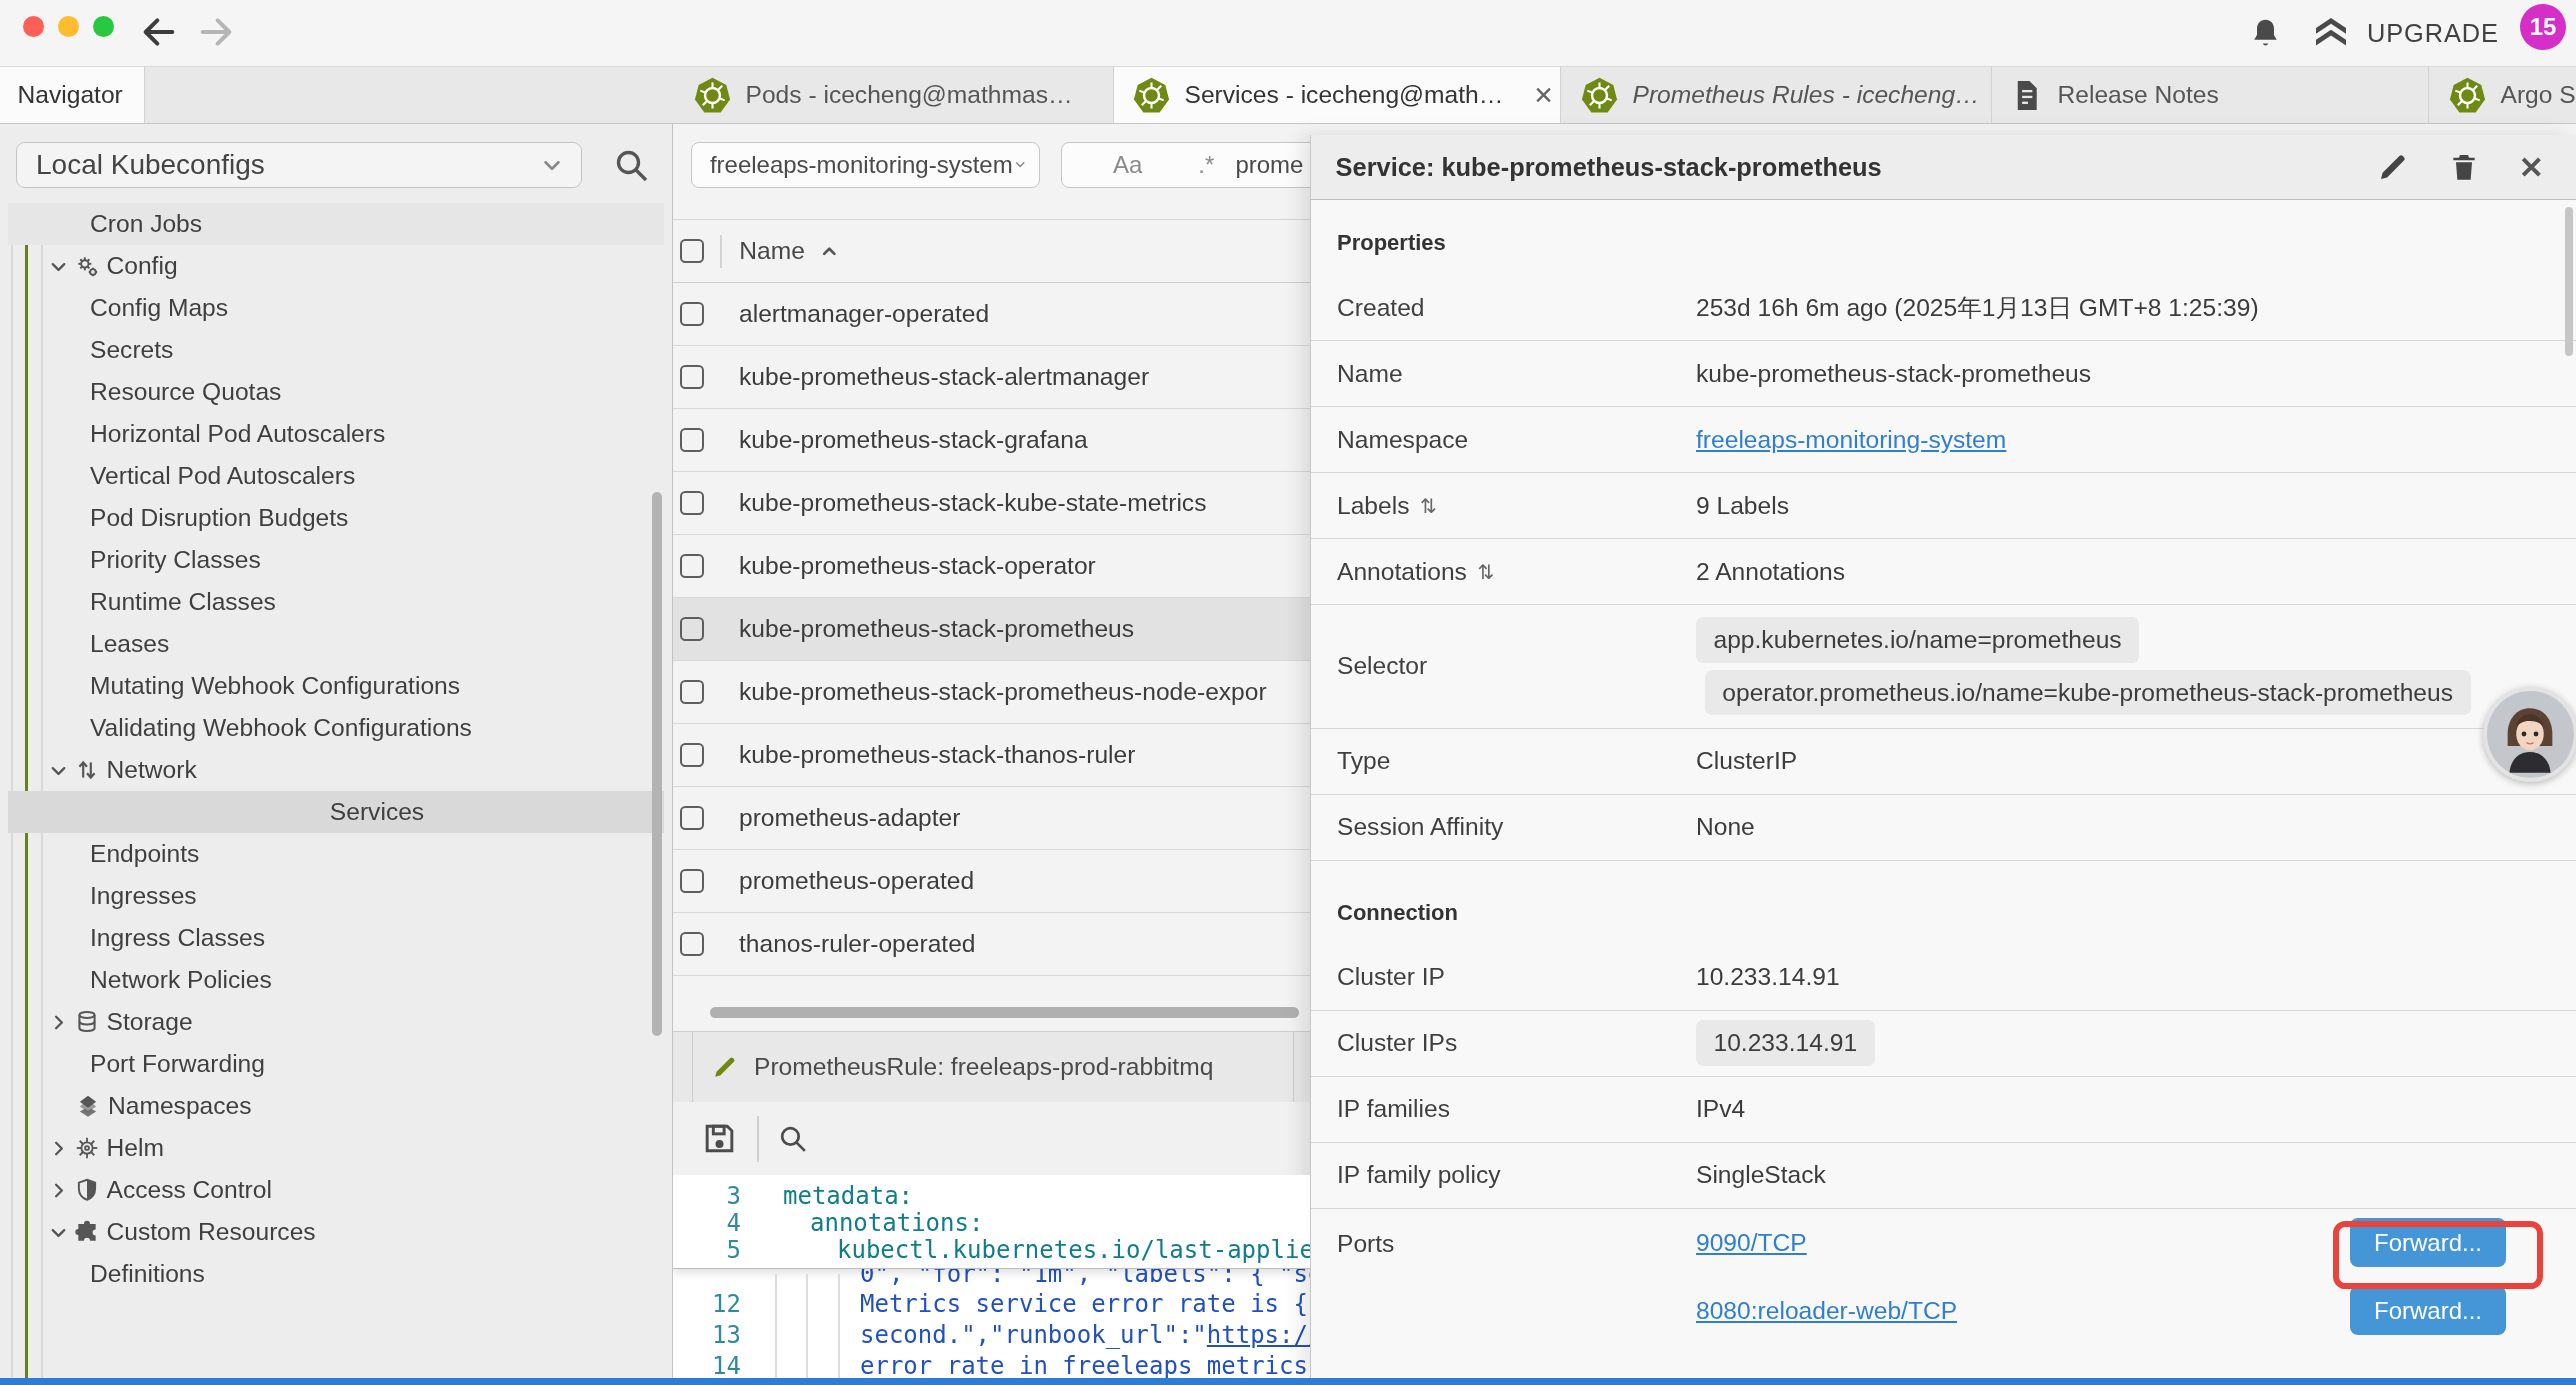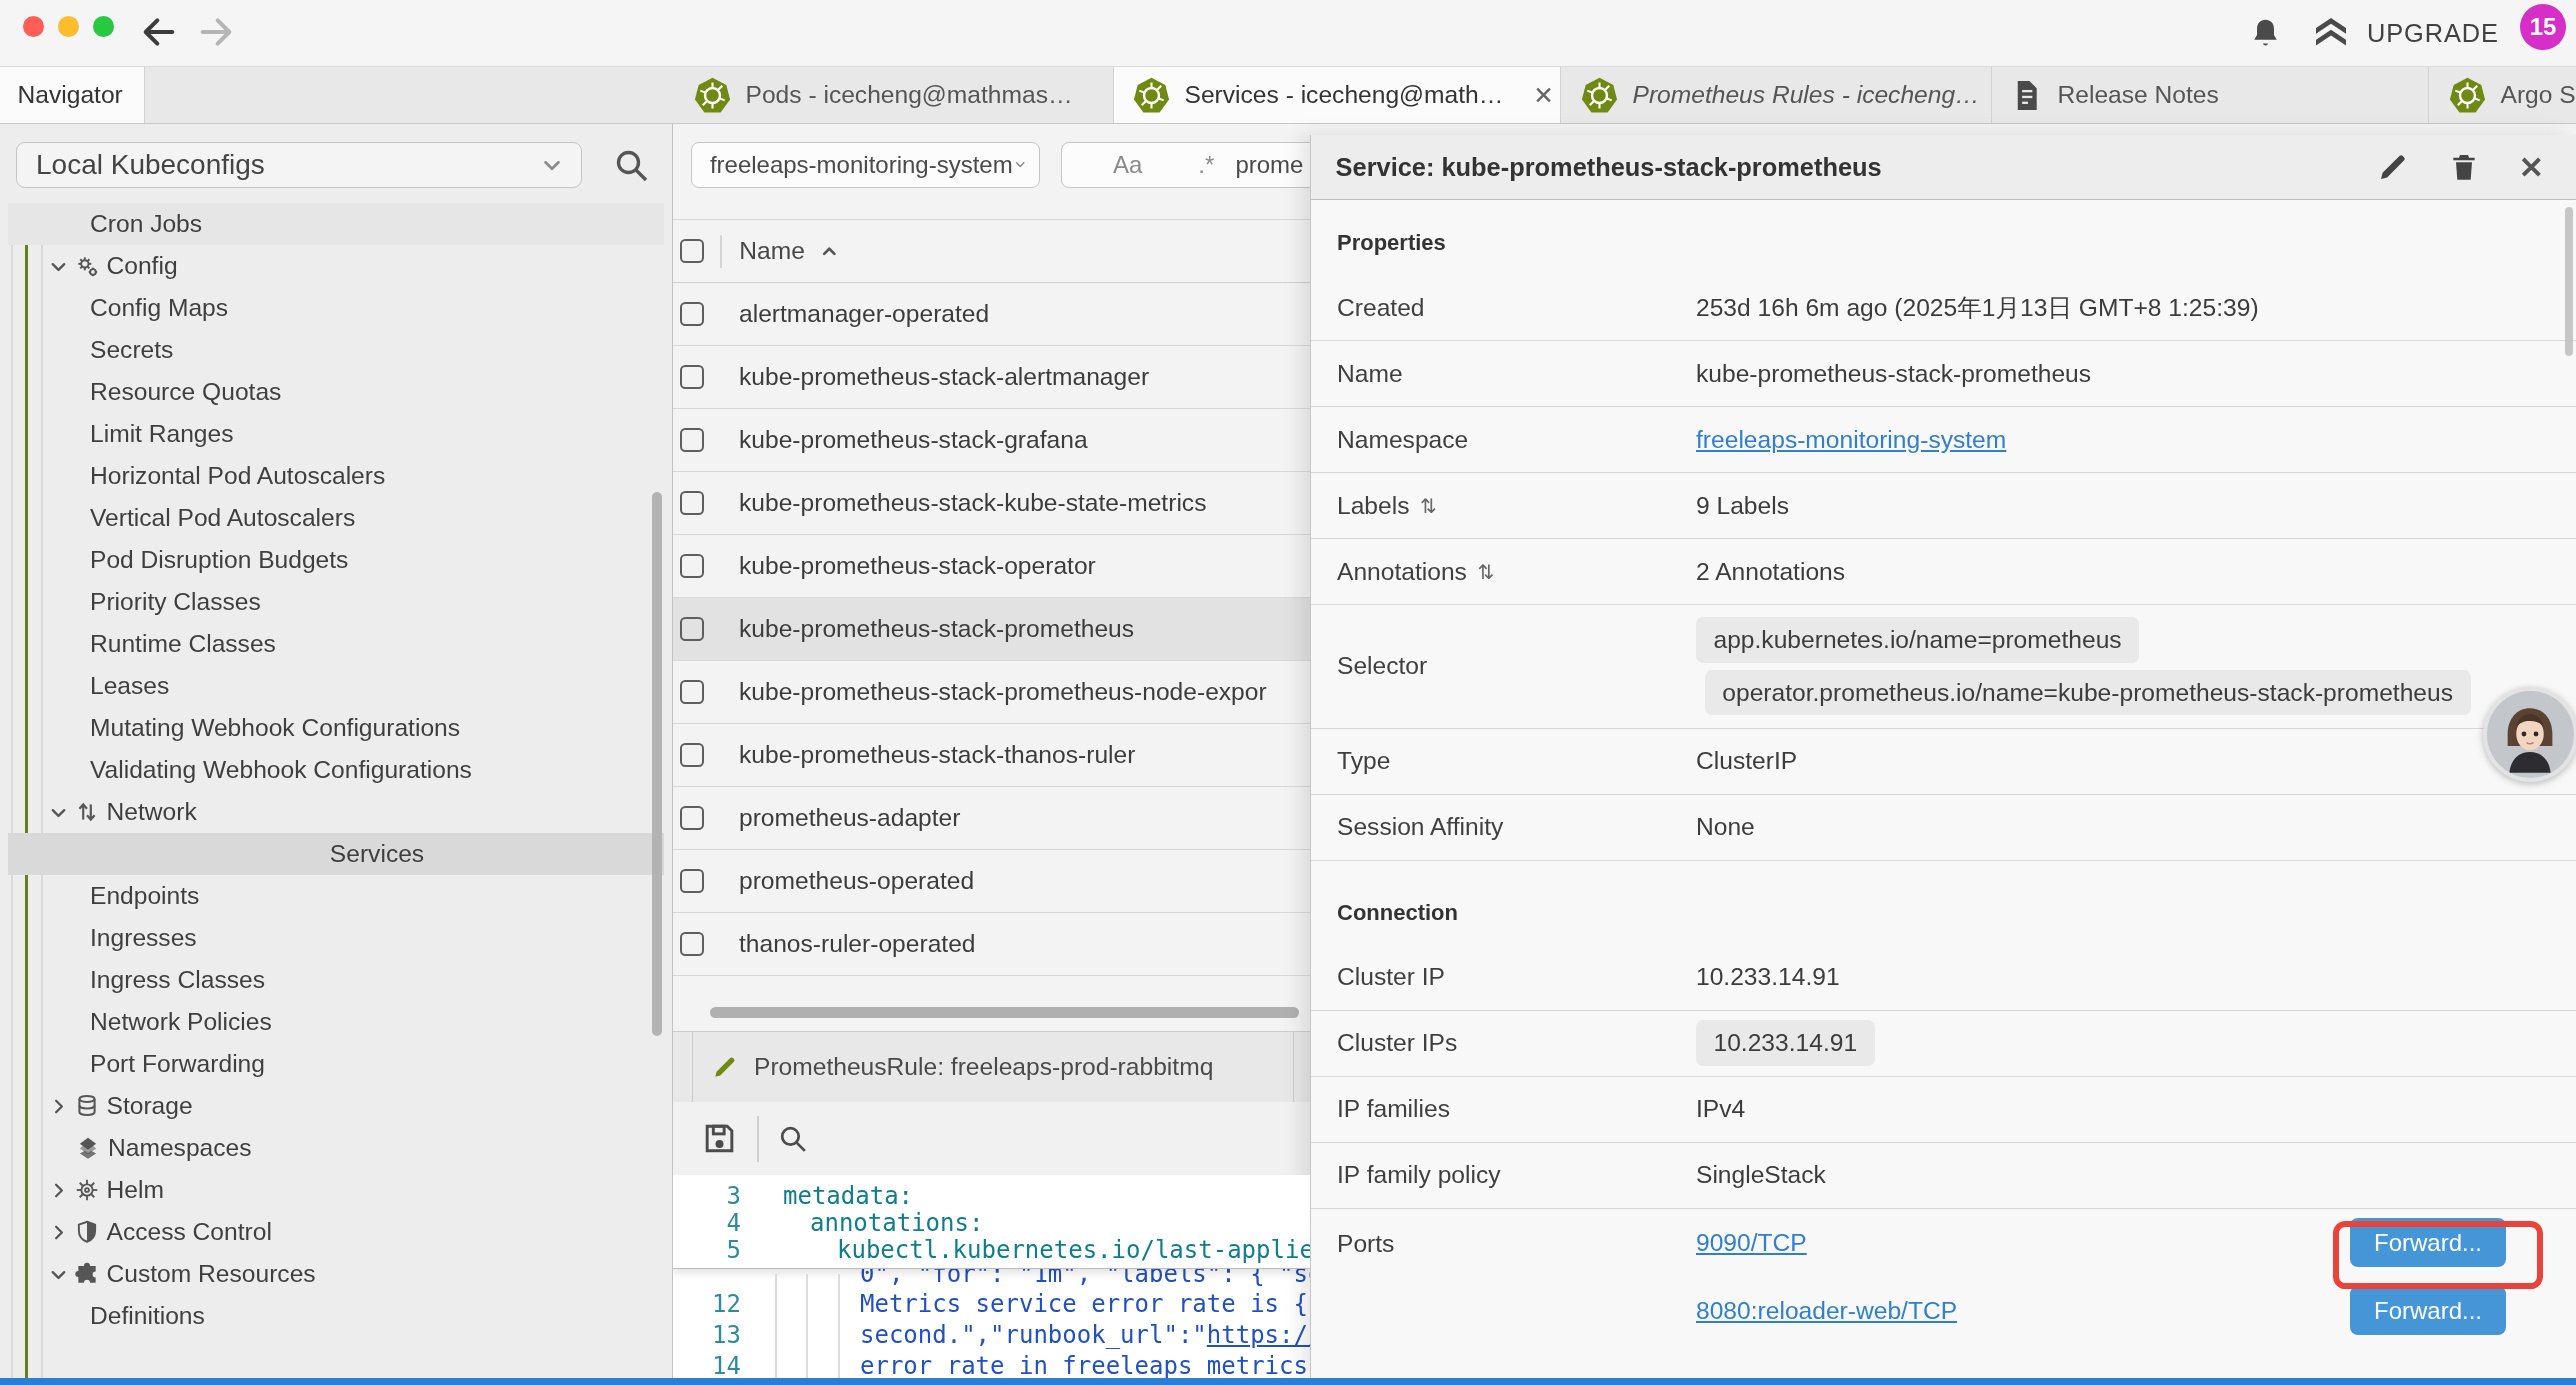--- a/index.html
+++ b/index.html
@@ -342,23 +342,20 @@
       <div class="trow child">
           <span class="tlabel">Config Maps</span>
         </div>
       <div class="trow child">
           <span class="tlabel">Secrets</span>
         </div>
       <div class="trow child">
           <span class="tlabel">Resource Quotas</span>
         </div>
       <div class="trow child">
-          <span class="tlabel">Limit Ranges</span>
-        </div>
-      <div class="trow child">
           <span class="tlabel">Horizontal Pod Autoscalers</span>
         </div>
       <div class="trow child">
           <span class="tlabel">Vertical Pod Autoscalers</span>
         </div>
       <div class="trow child">
           <span class="tlabel">Pod Disruption Budgets</span>
         </div>
       <div class="trow child">
           <span class="tlabel">Priority Classes</span>
@@ -392,31 +389,31 @@
         </div>
       <div class="trow child">
           <span class="tlabel">Ingresses</span>
         </div>
       <div class="trow child">
           <span class="tlabel">Ingress Classes</span>
         </div>
       <div class="trow child">
           <span class="tlabel">Network Policies</span>
         </div>
-      <div class="trow child">
-          <span class="tlabel">Port Forwarding</span>
-        </div>
       <div class="trow group">
         <svg class="chevt collapsed" width="23" height="23" viewBox="0 0 26 26">
             <use href="#chevd"></use>
           </svg>
         <svg class="ticon" width="26" height="26" viewBox="0 0 30 30">
             <use href="#db"></use>
           </svg>
         <span class="tlabel">Storage</span>
+        </div>
+      <div class="trow child">
+          <span class="tlabel">Port Forwarding</span>
         </div>
       <div class="trow leafico">
         <svg class="ticon" width="26" height="26" viewBox="0 0 30 30">
             <use href="#layers"></use>
           </svg>
         <span class="tlabel">Namespaces</span>
         </div>
       <div class="trow group">
         <svg class="chevt collapsed" width="23" height="23" viewBox="0 0 26 26">
             <use href="#chevd"></use>

